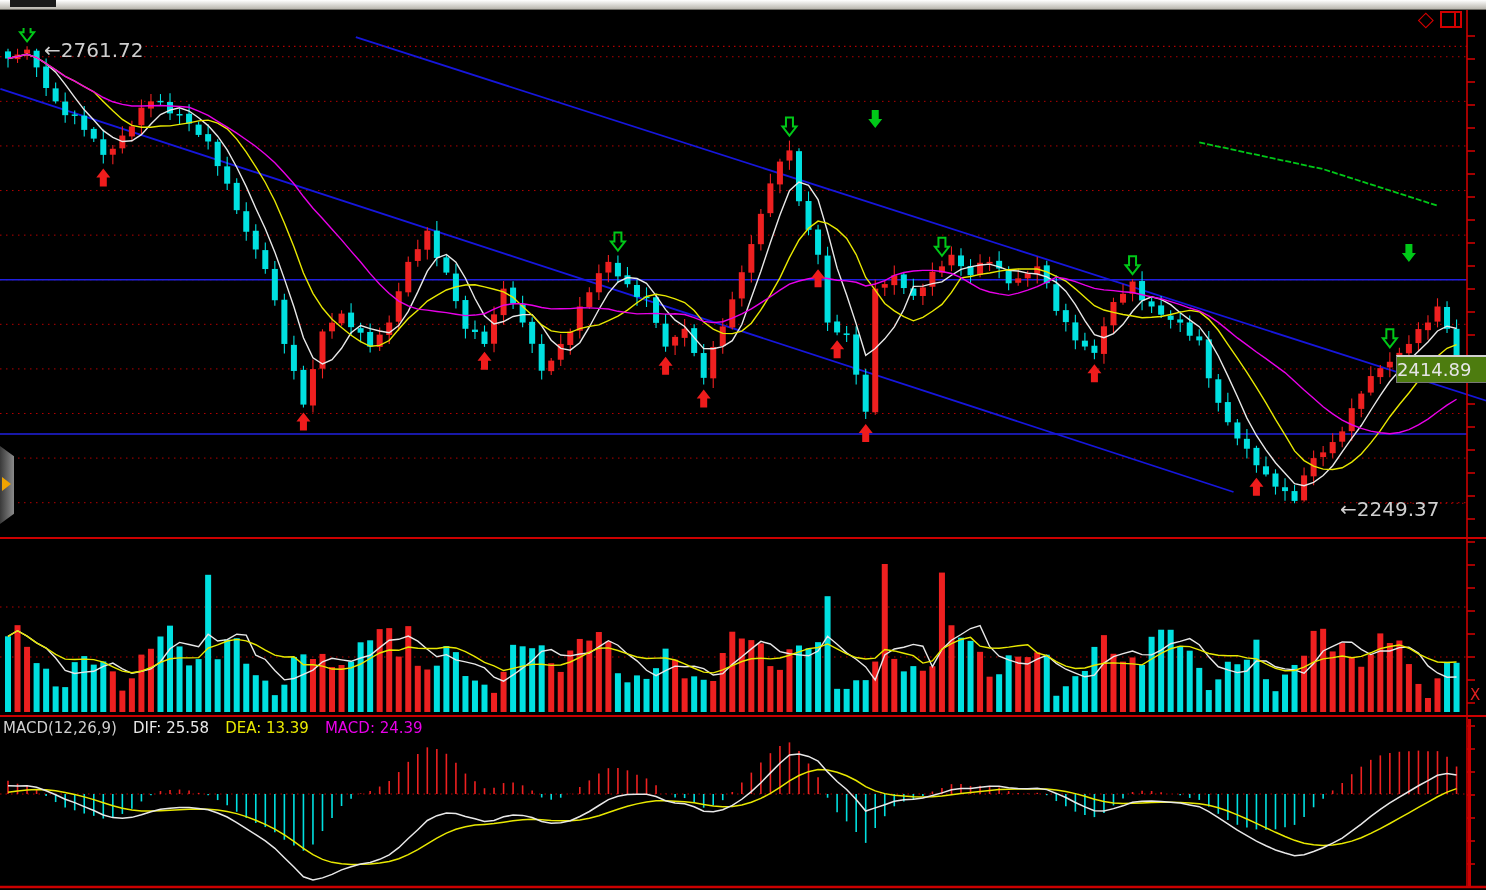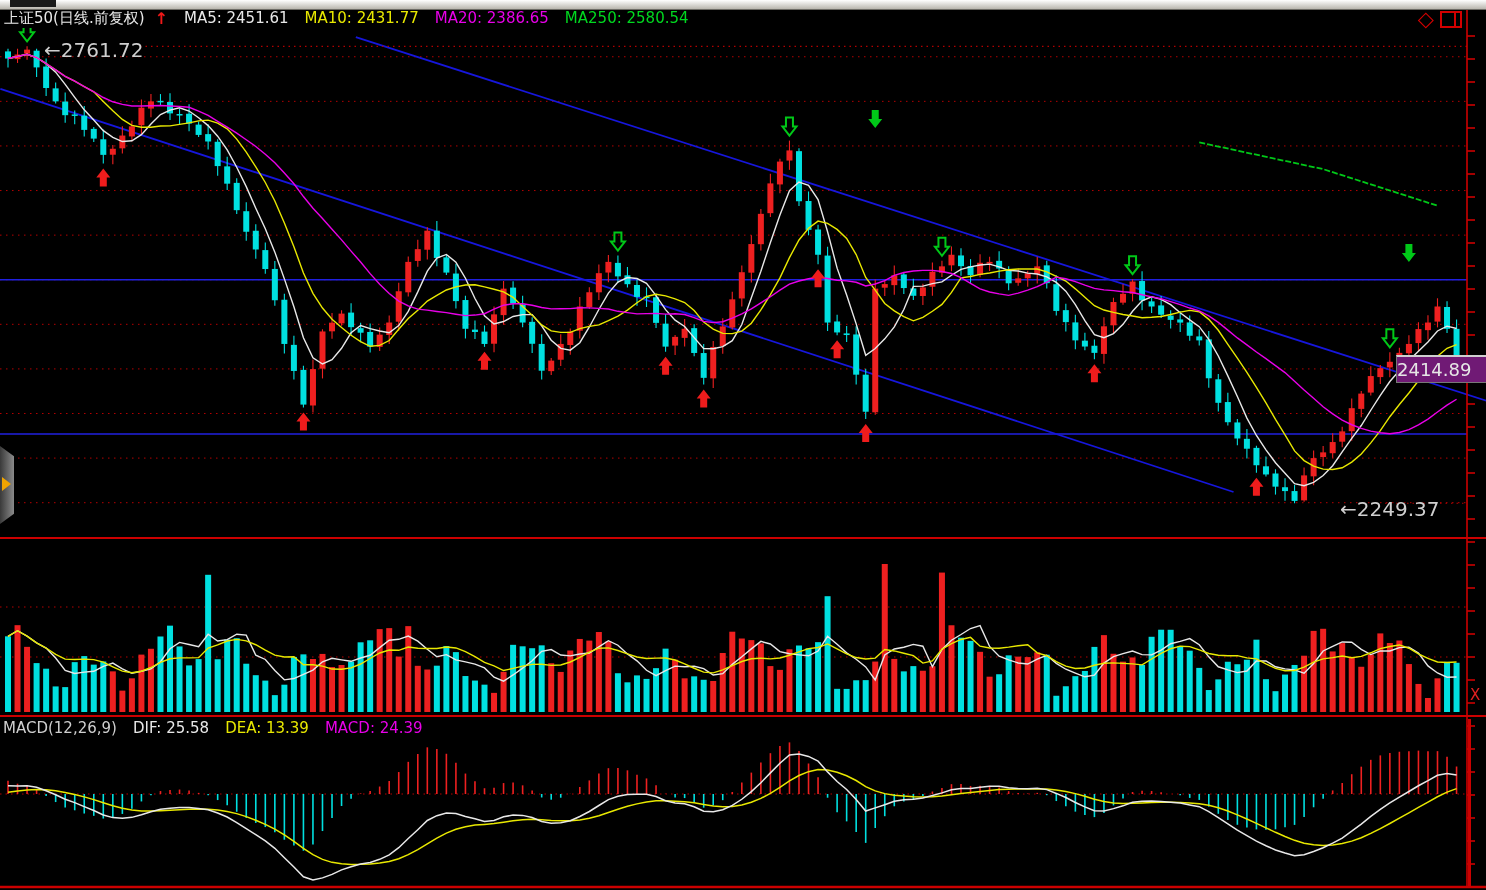--- a/index.html
+++ b/index.html
@@ -22,21 +22,21 @@
   .hdr-arrow{
     color:#f01818;font-weight:bold;font-size:16px;margin-right:8px;
   }
   svg{position:absolute;left:0;top:0;z-index:10;}
   .marker-label{
     position:absolute;color:#cfcfcf;font-size:20px;z-index:25;pointer-events:none;
     text-shadow:0 0 1px #000;
   }
   .price-box{
     position:absolute;left:1396px;top:355px;width:90px;height:28px;z-index:35;
-    background:#701a75;border-top:2px solid #cfcfcf;border-bottom:1px solid #777;
+    background:#4d7c0f;border-top:2px solid #cfcfcf;border-bottom:1px solid #777;
     border-left:1px solid #777;color:#e6e6e6;font-size:18px;
     display:flex;align-items:center;padding-left:0;box-sizing:border-box;
   }
   .corner-icons{position:absolute;right:24px;top:10px;z-index:40;display:flex;align-items:center;}
   .icon-diamond{color:#d40000;font-size:21px;line-height:18px;margin-right:6px;}
   .icon-split{width:22px;height:17px;border:2px solid #d40000;position:relative;box-sizing:border-box;}
   .icon-split:after{content:"";position:absolute;right:4px;top:0;bottom:0;width:2px;background:#d40000;}
   .collapse-tab{
     position:absolute;left:0;top:446px;width:14px;height:78px;z-index:40;
     background:linear-gradient(90deg,#3a3a3a,#8a8a8a);
@@ -771,28 +771,20 @@
       <line x1="1467" y1="703" x2="1475" y2="703" stroke="#cc0000" stroke-width="1.6"></line>
       <line x1="1467" y1="726" x2="1475" y2="726" stroke="#cc0000" stroke-width="1.6"></line>
       <line x1="1467" y1="749" x2="1475" y2="749" stroke="#cc0000" stroke-width="1.6"></line>
       <line x1="1467" y1="772" x2="1475" y2="772" stroke="#cc0000" stroke-width="1.6"></line>
       <line x1="1467" y1="795" x2="1475" y2="795" stroke="#cc0000" stroke-width="1.6"></line>
       <line x1="1467" y1="818" x2="1475" y2="818" stroke="#cc0000" stroke-width="1.6"></line>
       <line x1="1467" y1="841" x2="1475" y2="841" stroke="#cc0000" stroke-width="1.6"></line>
       <line x1="1467" y1="864" x2="1475" y2="864" stroke="#cc0000" stroke-width="1.6"></line>
     </svg>
 
-  <div class="pane-header" style="left:4px;top:10px;">
-    <span class="t-white" style="margin-right:10px;">上证50(日线.前复权)</span>
-    <span class="hdr-arrow">↑</span>
-    <span class="t-white">MA5: 2451.61</span>
-    <span class="t-yellow">MA10: 2431.77</span>
-    <span class="t-magenta">MA20: 2386.65</span>
-    <span class="t-green">MA250: 2580.54</span>
-  </div>
 
 
   <div class="pane-header" style="left:3px;top:720px;">
     <span class="t-gray">MACD(12,26,9)</span>
     <span class="t-white">DIF: 25.58</span>
     <span class="t-yellow">DEA: 13.39</span>
     <span class="t-magenta">MACD: 24.39</span>
   </div>
 
   <div class="marker-label" style="left:44px;top:38px;">←2761.72</div>

